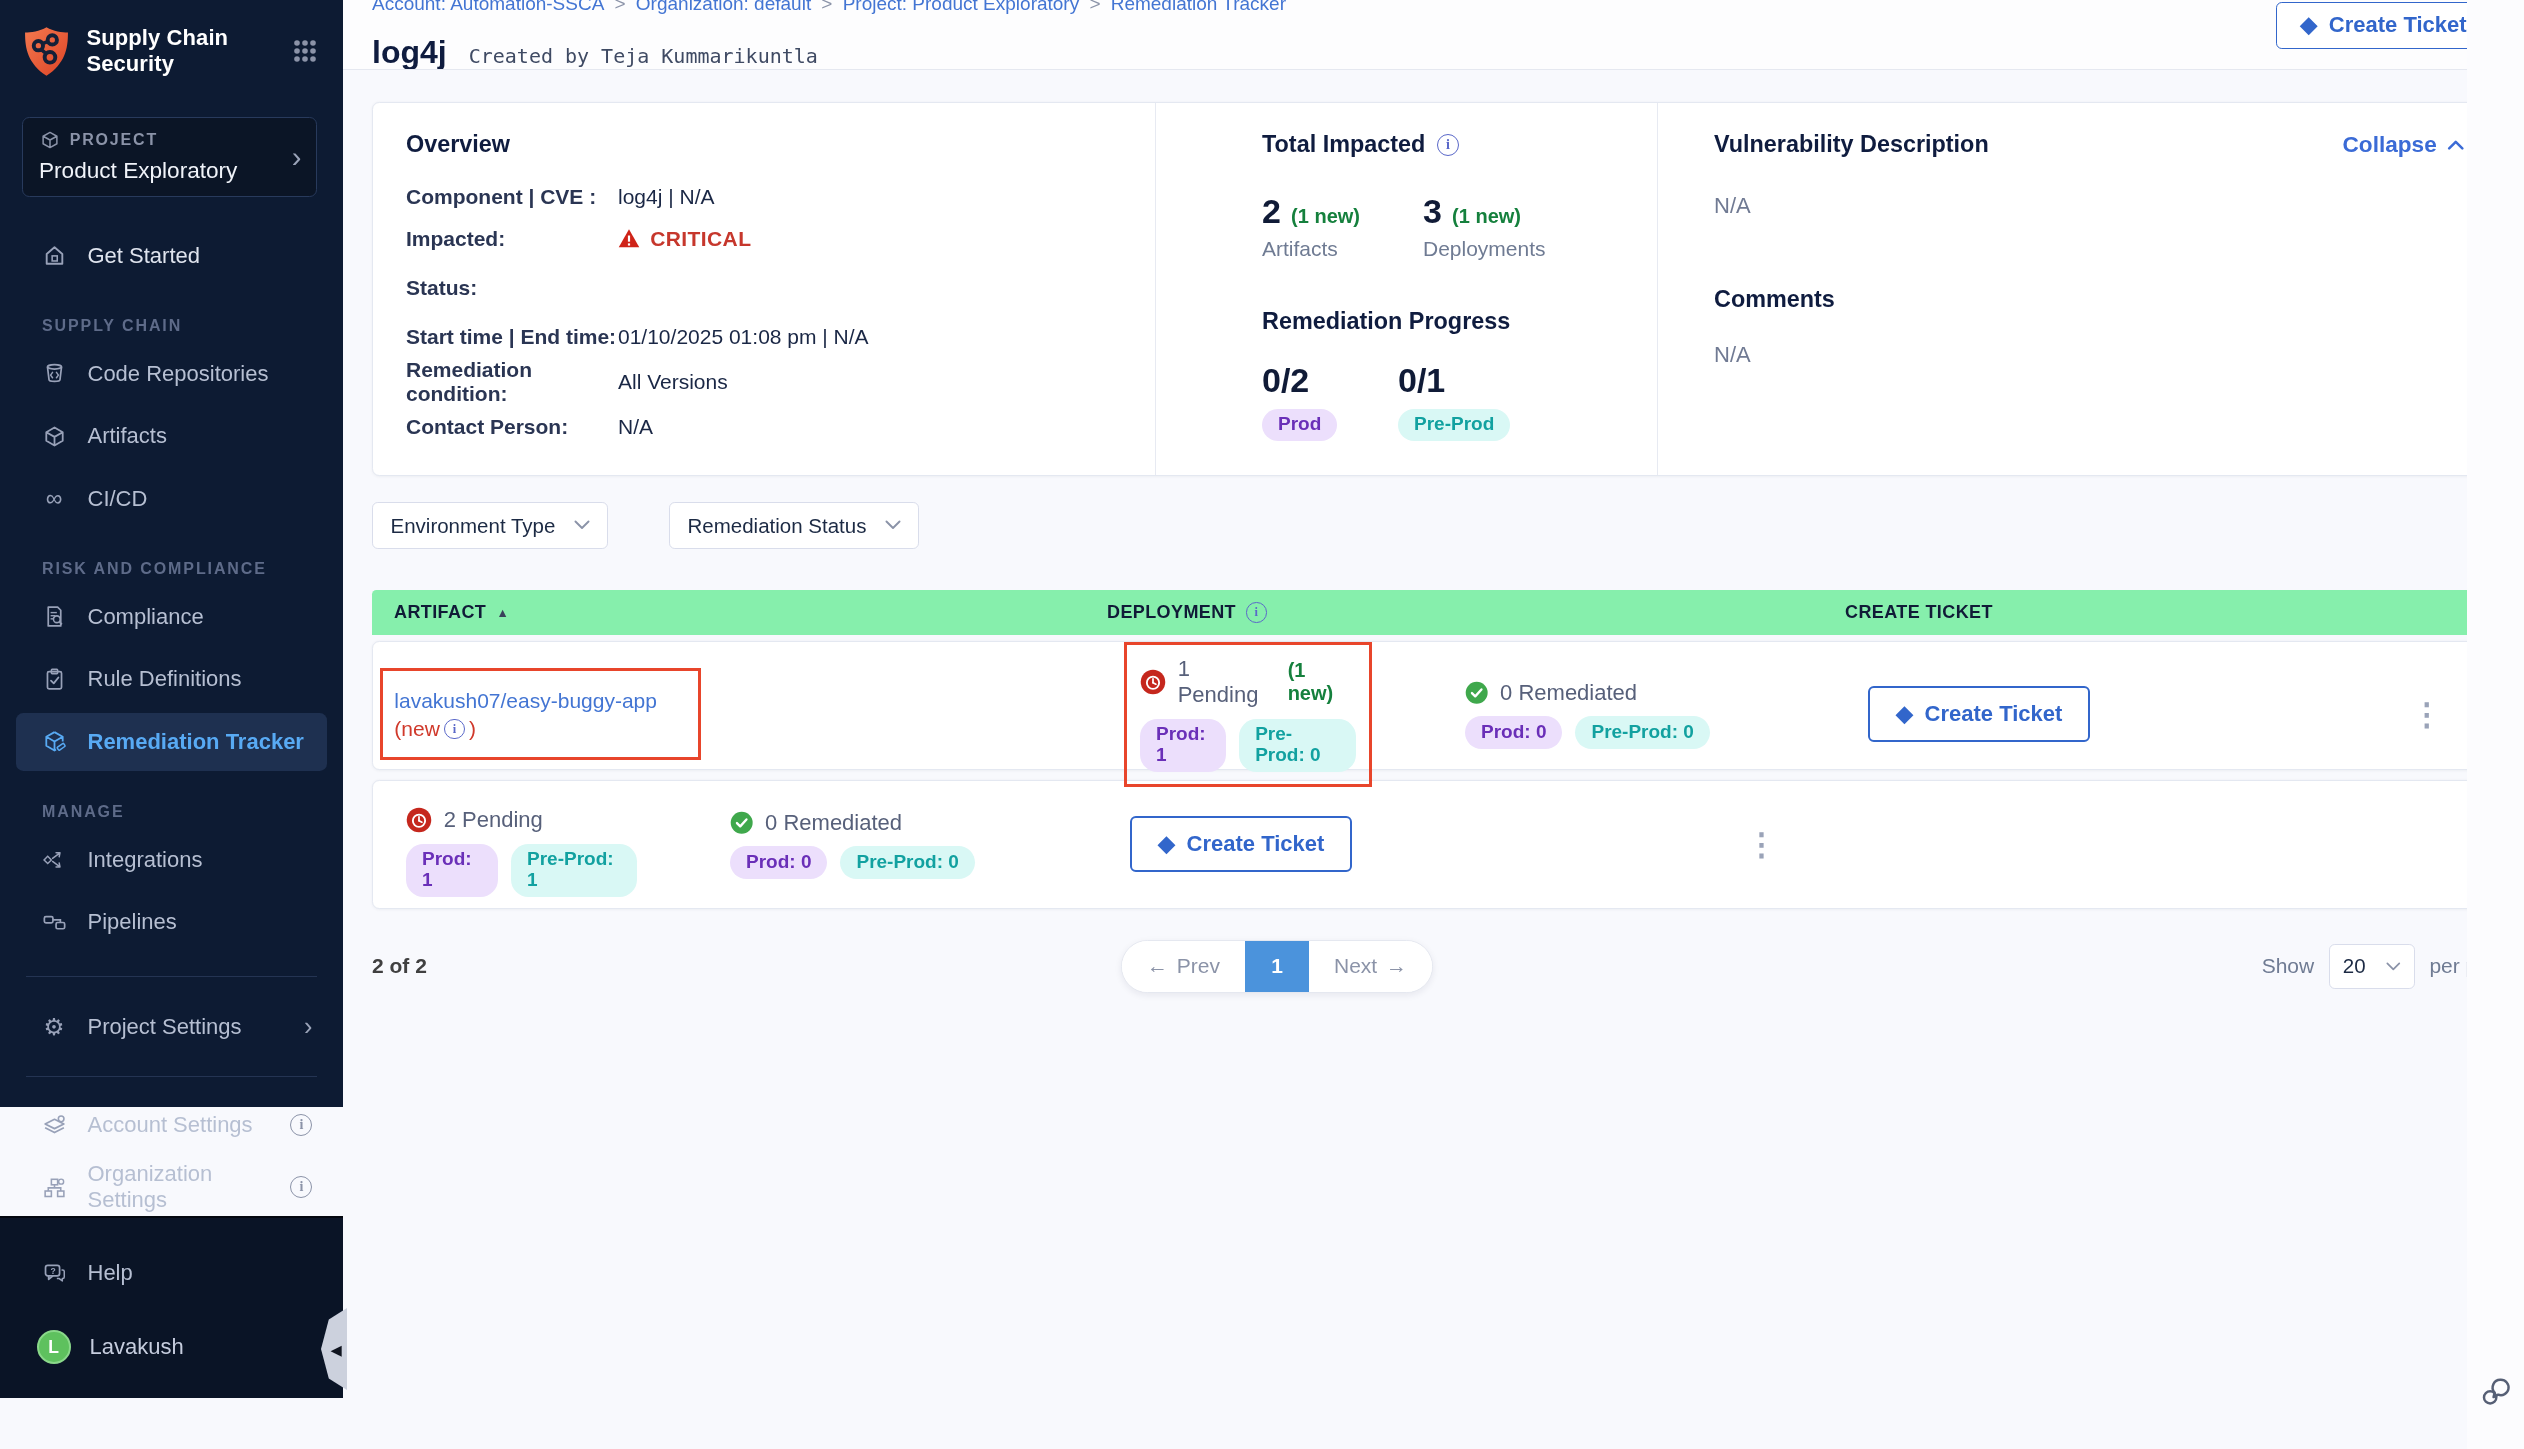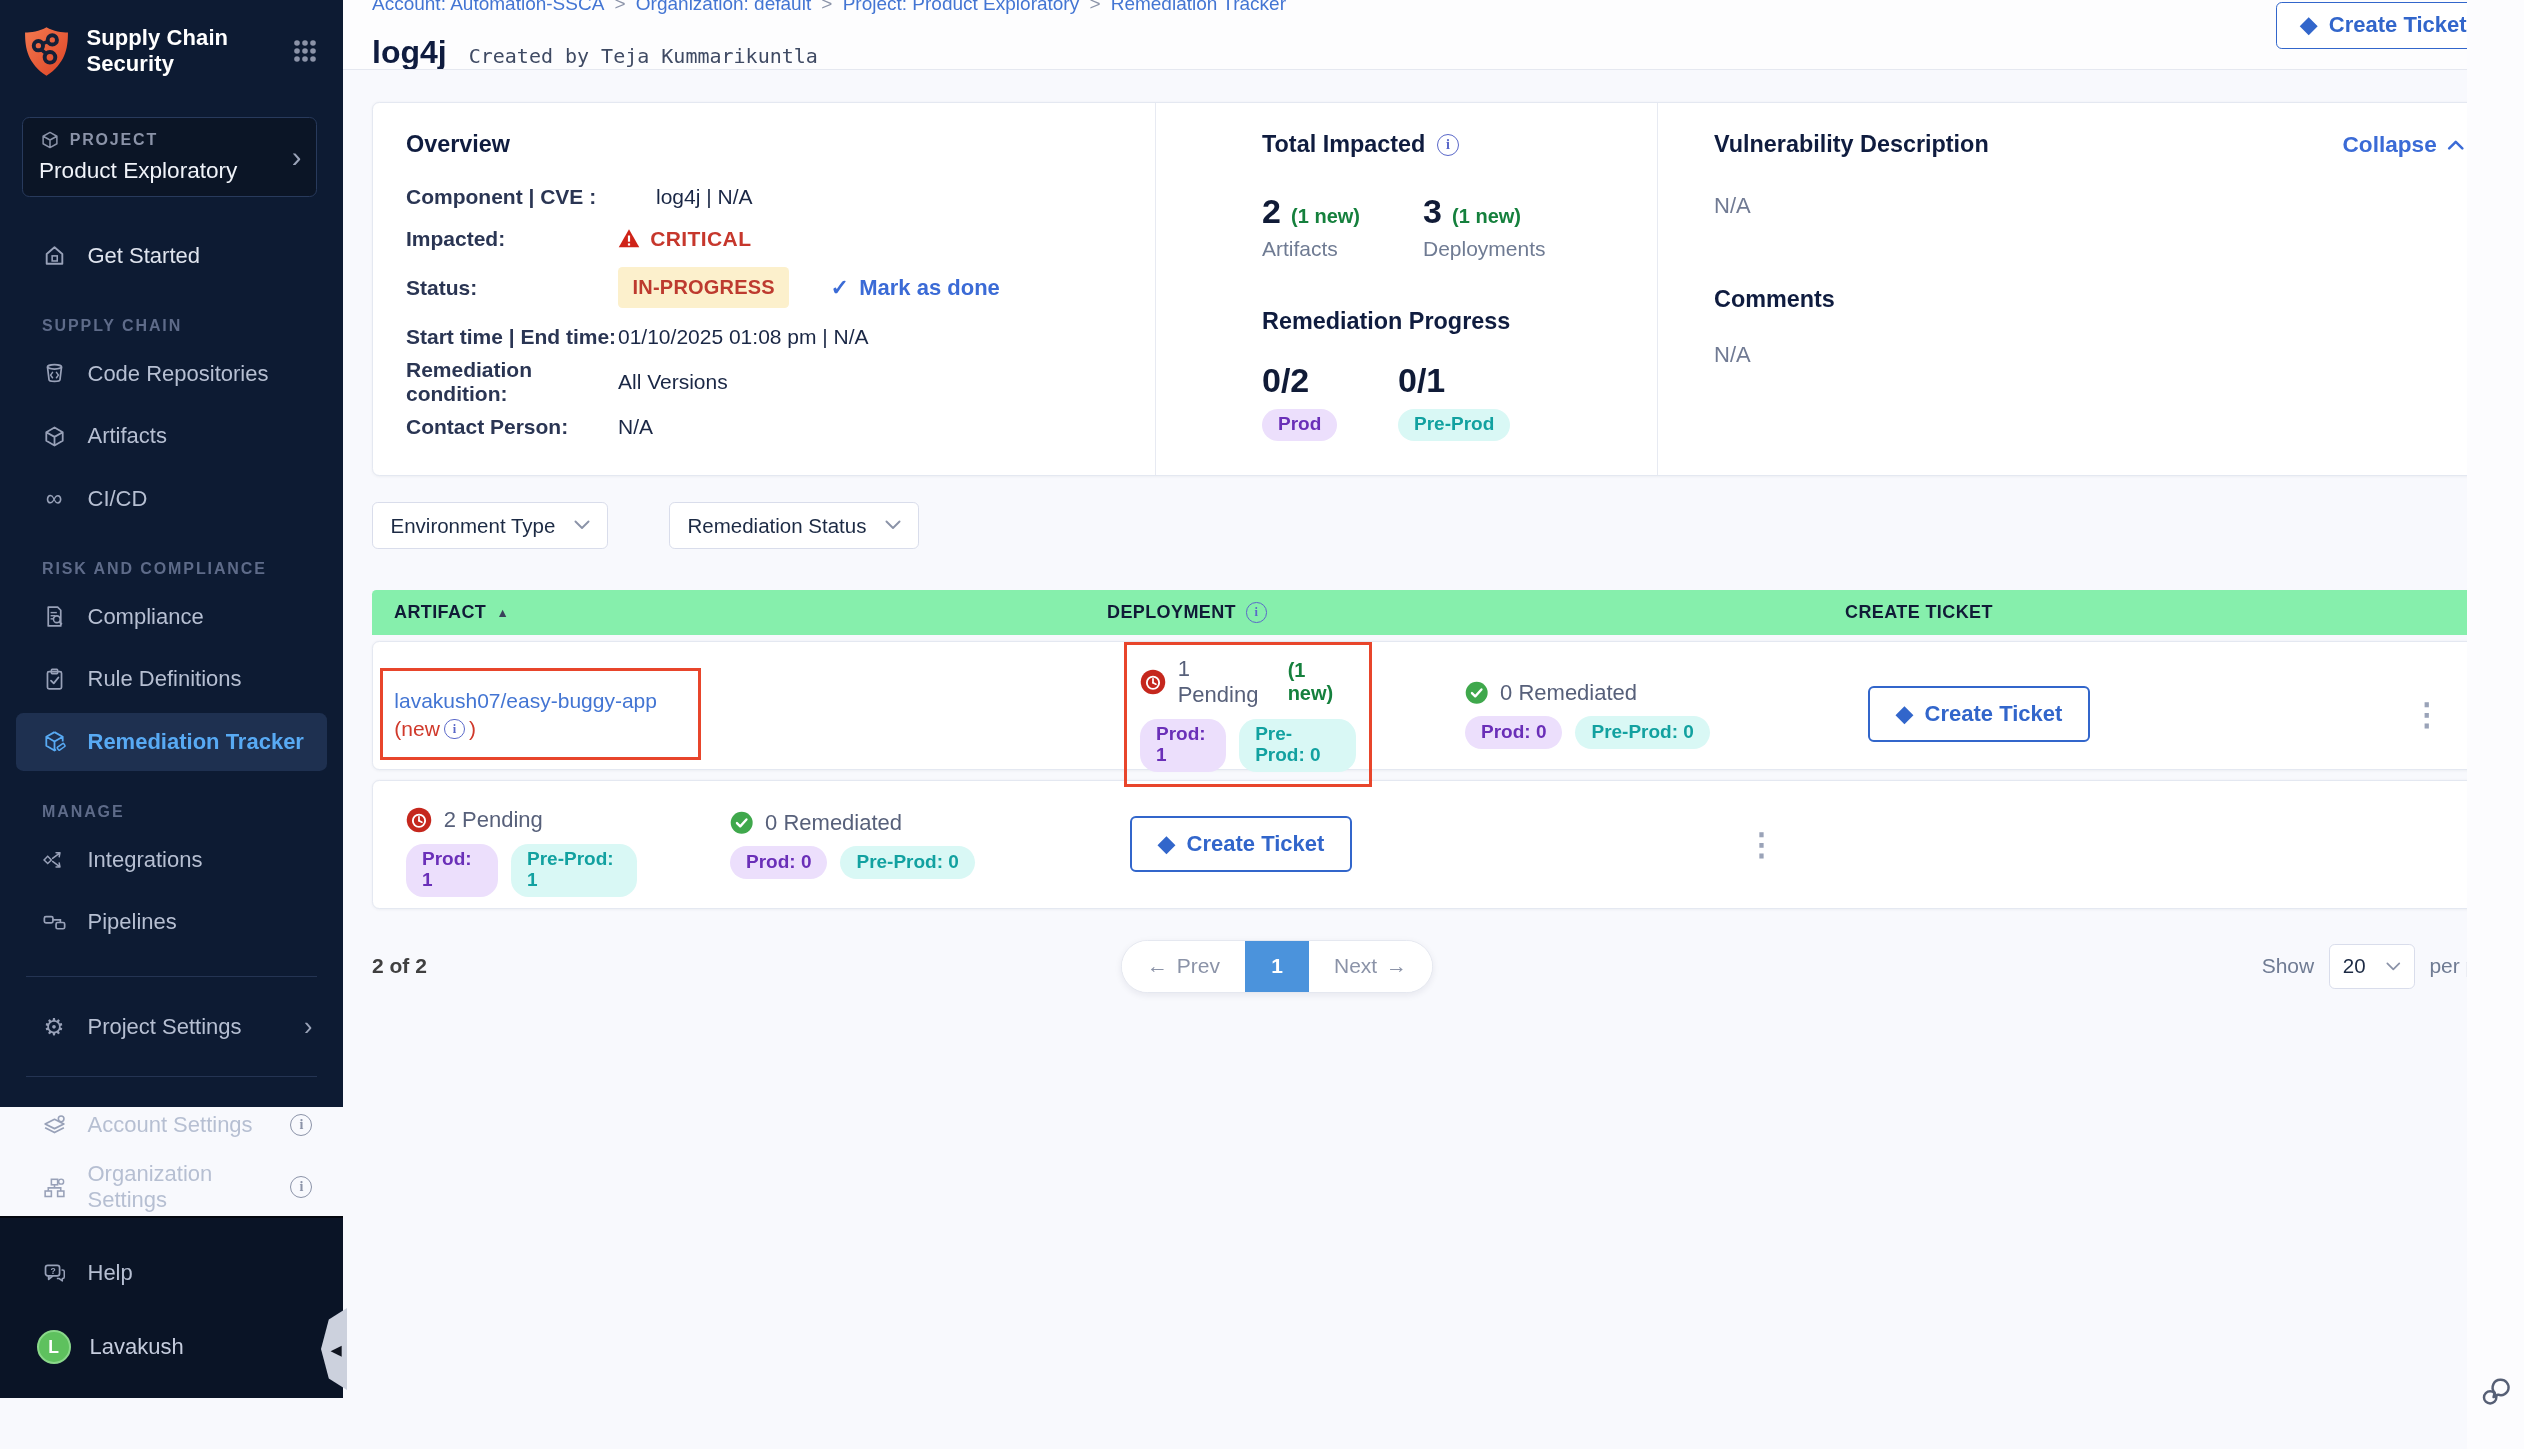--- a/index.html
+++ b/index.html
@@ -49,21 +49,21 @@
 
   
   .card { background:#fff; border:1.5px solid #e4e8f1; border-radius:7.3px; box-shadow:0 0.7px 2.9px rgba(20,30,60,.05); }
   .overview-card { margin:32px 14.6px 0 29px; height:374px; display:grid; grid-template-columns:782px 502px 1fr; }
   .ov-col { padding-top:28px; }
   .ov-col h2 { font-size:23.4px; color:#0f1c3f; font-weight:700; }
   .col-1 { padding-left:33px; }
   .col-2 { border-left:1.5px solid #e7eaf2; padding-left:106px; }
   .col-3 { border-left:1.5px solid #e7eaf2; padding-left:56px; padding-right:44px; }
   .kv { display:flex; align-items:center; min-height:42px; font-size:21px; }
-  .kv:first-of-type { margin-top:17.5px;gap:38px; }
+  .kv:first-of-type { margin-top:17.5px; }
   .kv .k { width:212px; font-weight:700; color:#2a3553; flex:0 0 212px; }
   .kv .v { color:#1a2745; display:flex; align-items:center; gap:10.2px; }
   .sev-text { color:#c6372c; font-weight:700; letter-spacing:0.4px; }
   .badge { background:#fcf0cc; color:#bd3a2f; font-weight:700; font-size:20px; padding:8.8px 14.6px; border-radius:4.4px; letter-spacing:0.2px; }
   .mark-done { display:inline-flex; align-items:center; gap:10.2px; color:#3b6bd6; font-weight:700; font-size:22px; margin-left:31px; cursor:pointer; }
   .h-row { display:flex; align-items:center; gap:11.7px; }
   .info-indigo { border-color:#5a68c9; color:#5a68c9; }
   .stats { display:flex; margin-top:34px; }
   .stat { min-width:161px; }
   .stat .num-row { display:flex; align-items:baseline; gap:10.2px; }
@@ -376,27 +376,20 @@
             <svg width="22" height="20.5" viewBox="0 0 32 30">
               <path d="M16 2 L31 28 H1 Z" fill="#cf2318"></path>
               <rect x="14.4" y="11" width="3.2" height="9" fill="#fff"></rect>
               <rect x="14.4" y="22.5" width="3.2" height="3.2" fill="#fff"></rect>
             </svg>
             <span class="sev-text">CRITICAL</span>
           </span>
         </div>
         <div class="kv" style="min-height:56px;">
           <span class="k">Status:</span>
-          <span class="v">
-            <span class="badge">IN-PROGRESS</span>
-            <span class="mark-done">
-              <span>✓</span>
-              <span>Mark as done</span>
-            </span>
-          </span>
         </div>
         <div class="kv">
           <span class="k">Start time | End time:</span>
           <span class="v">01/10/2025 01:08 pm | N/A</span>
         </div>
         <div class="kv">
           <span class="k">Remediation condition:</span>
           <span class="v">All Versions</span>
         </div>
         <div class="kv">

